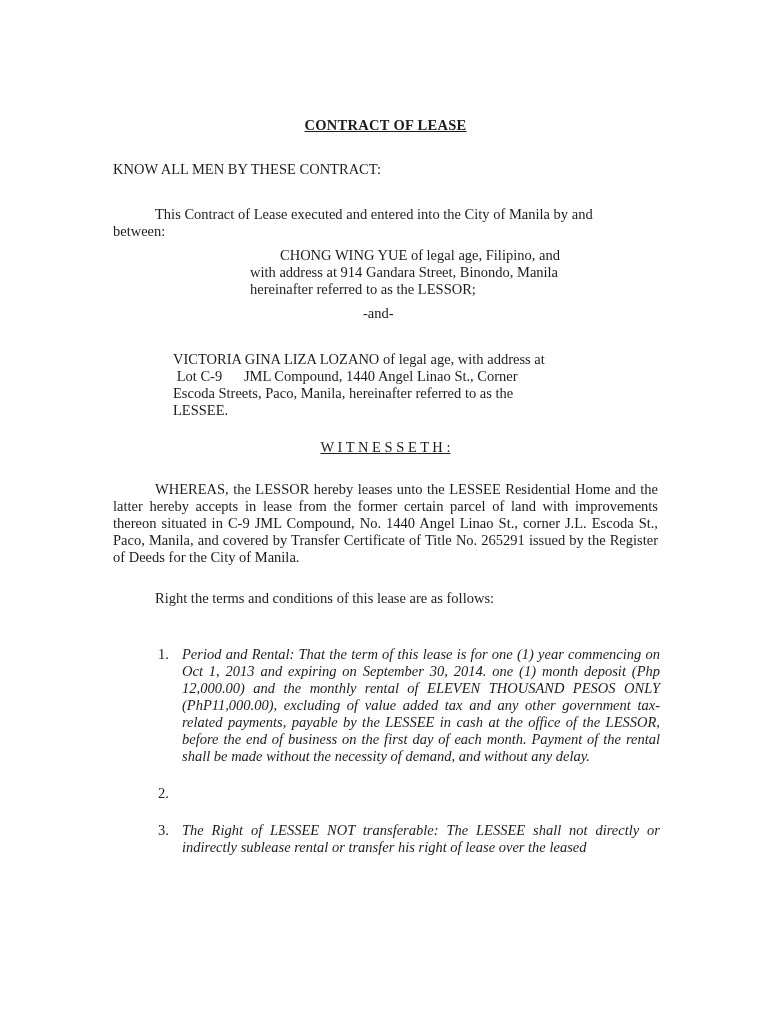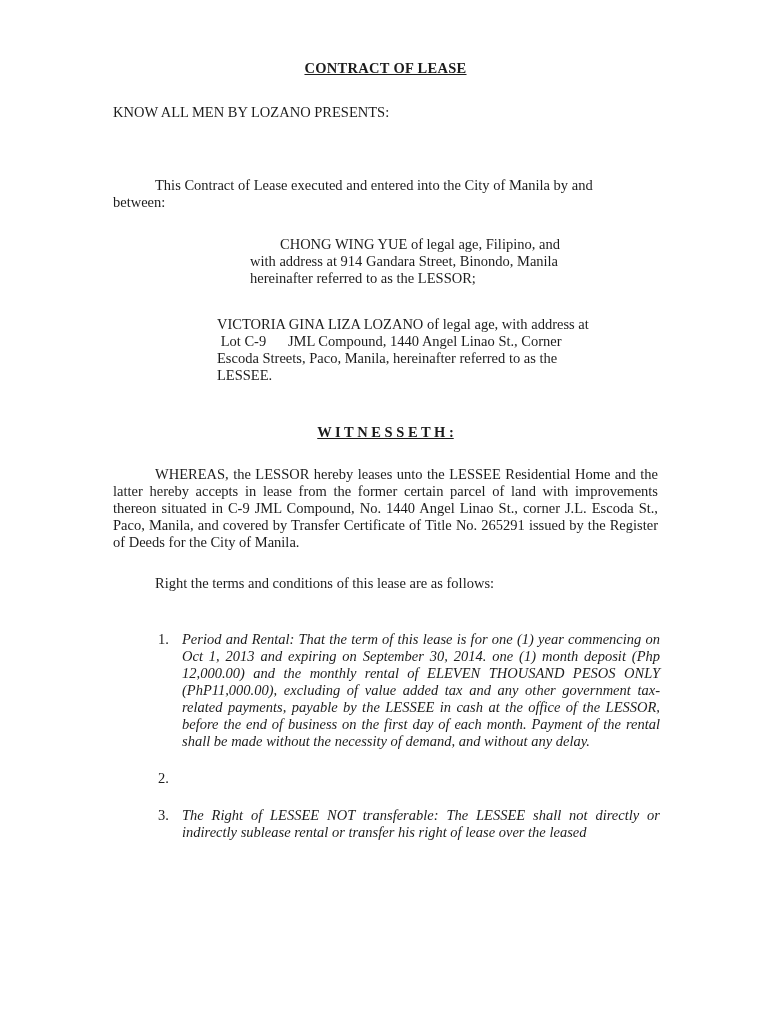--- a/index.html
+++ b/index.html
@@ -15,57 +15,56 @@
     overflow:hidden;
   }
   .page{
     width:770px;height:1024px;
     background:var(--bg);
     padding:0 112px 0 113px;
     font-size:14.5px;
     line-height:17px;
   }
   .doc-title{
-    margin-top:60px;
+    margin-top:117px;
     text-align:center;
     text-decoration:underline;
     font-weight:bold;
     letter-spacing:0.02em;
   }
   .opening{
     margin-top:27px;
   }
   .intro{
-    margin-top:56px;
+    margin-top:28px;
     white-space:pre-wrap;
     text-indent:42px;
   }
   .party-block{
     white-space:pre-wrap;
   }
   .lessor-block{
-    margin-top:25px;
+    margin-top:7px;
     margin-left:137px;
     width:340px;
     text-indent:30px;
   }
   .and-separator{
     margin-top:7px;
     margin-left:250px;
   }
   .lessee-block{
     margin-top:29px;
-    margin-left:104px;
+    margin-left:60px;
     width:400px;
   }
   .witnesseth{
-    margin-top:40px;
+    margin-top:20px;
     text-align:center;
     text-decoration:underline;
-    font-weight:bold;
   }
   .whereas{
     margin-top:25px;
     text-align:justify;
     text-indent:42px;
   }
   .terms-intro{
     margin-top:24px;
     text-indent:42px;
   }
@@ -92,29 +91,30 @@
     font-style:italic;
   }
 </style>
 </head>
 <body>
 
 <div class="page">
 
   <div class="doc-title">CONTRACT OF LEASE</div>
 
-  <div class="opening">KNOW ALL MEN BY LOZANO PRESENTS:</div>
+  <div class="opening">KNOW ALL MEN BY THESE CONTRACT:</div>
 
   <div class="intro">This Contract of Lease executed and entered into the City of Manila by and
 between:</div>
 
   <div class="party-block lessor-block">CHONG WING YUE of legal age, Filipino, and
 with address at 914 Gandara Street, Binondo, Manila
 hereinafter referred to as the LESSOR;</div>
 
+  <div class="and-separator">-and-</div>
 
   <div class="party-block lessee-block">VICTORIA GINA LIZA LOZANO of legal age, with address at
  Lot C-9      JML Compound, 1440 Angel Linao St., Corner
 Escoda Streets, Paco, Manila, hereinafter referred to as the
 LESSEE.</div>
 
   <div class="witnesseth">W I T N E S S E T H :</div>
 
   <div class="whereas">WHEREAS, the LESSOR hereby leases unto the LESSEE Residential Home and the latter hereby accepts in lease from the former certain parcel of land with improvements thereon situated in C-9 JML Compound, No. 1440 Angel Linao St., corner J.L. Escoda St., Paco, Manila, and covered by Transfer Certificate of Title No. 265291 issued by the Register of Deeds for the City of Manila.</div>
 

